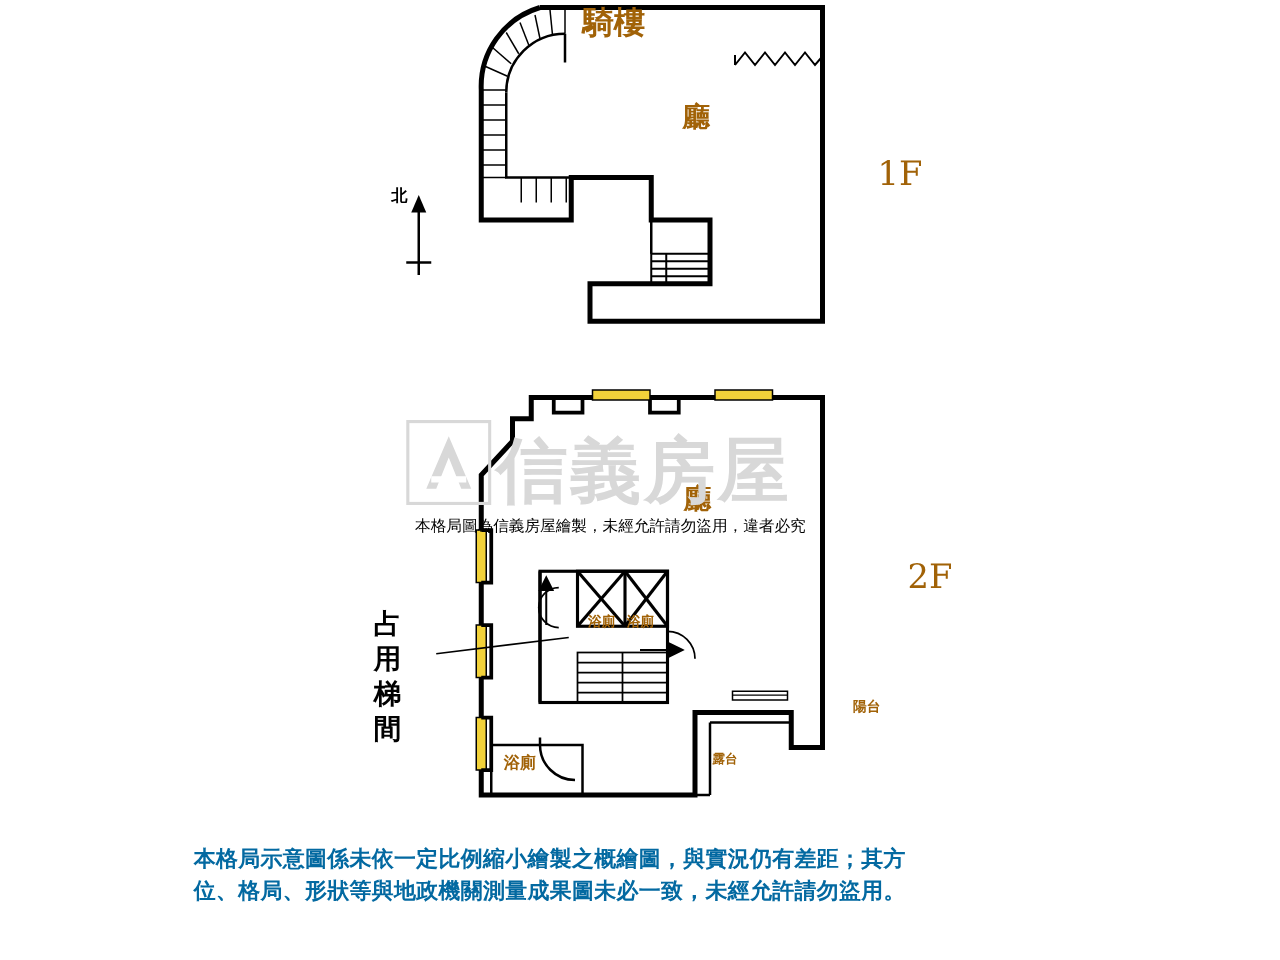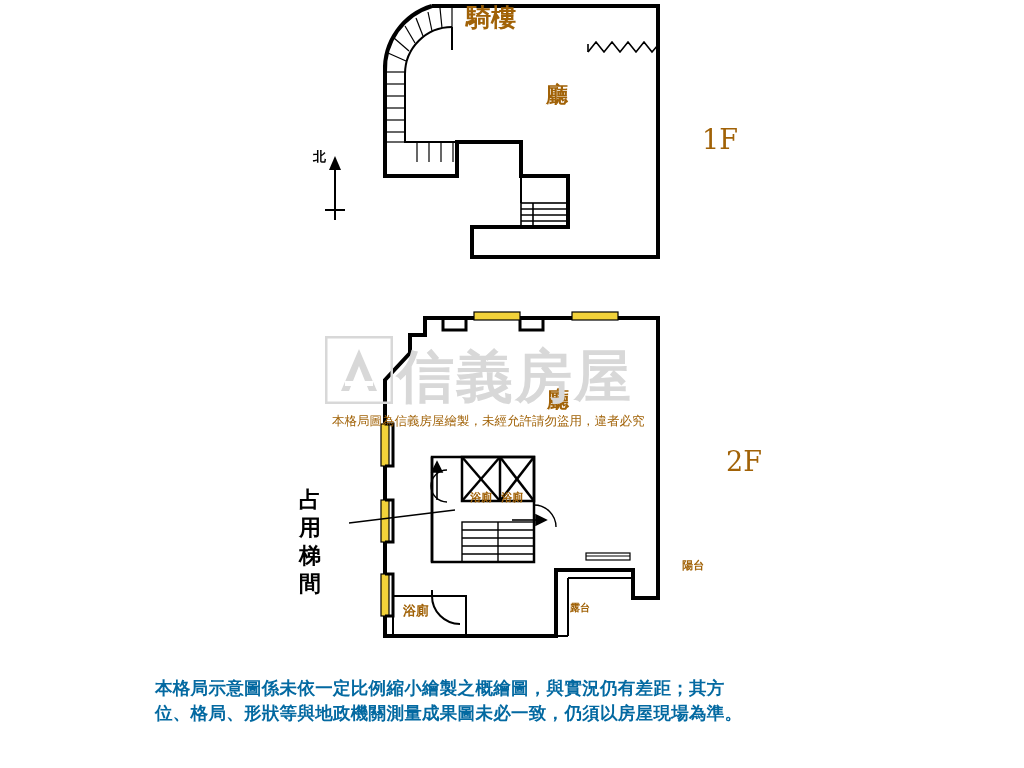--- a/index.html
+++ b/index.html
@@ -81,21 +81,21 @@
     color: #d8d8d8;
     letter-spacing: 2px;
     white-space: pre;
   }
   .wm-sub {
     position: absolute;
     left: 7px;
     top: 80px;
     font-family: "DejaVu Sans", "Liberation Sans", sans-serif;
     font-size: 12.5px;
-    color: #a16207;
+    color: #000000;
     white-space: pre;
   }
   .wm-logo {
     position: absolute;
     left: 0px;
     top: 3px;
     width: 68px;
     height: 68px;
   }
   .north {
@@ -295,16 +295,16 @@
       <rect x="1" y="1" width="66" height="66" fill="none" stroke="#d8d8d8" stroke-width="3"></rect>
       <path d="M 34 13 L 52 55 L 44 55 L 34 30 L 24 55 L 16 55 Z" fill="#d8d8d8"></path>
       <rect x="20" y="45" width="28" height="5" fill="#ffffff"></rect>
     </svg>
     <div class="wm-text">信義房屋</div>
     <div class="wm-sub">本格局圖為信義房屋繪製，未經允許請勿盜用，違者必究</div>
   </div>
 
   <div class="note">
     <div>本格局示意圖係未依一定比例縮小繪製之概繪圖，與實況仍有差距；其方</div>
-    <div>位、格局、形狀等與地政機關測量成果圖未必一致，仍須以房屋現場為準。</div>
+    <div>位、格局、形狀等與地政機關測量成果圖未必一致，未經允許請勿盜用。</div>
   </div>
 
 </div>
 
 </body></html>

